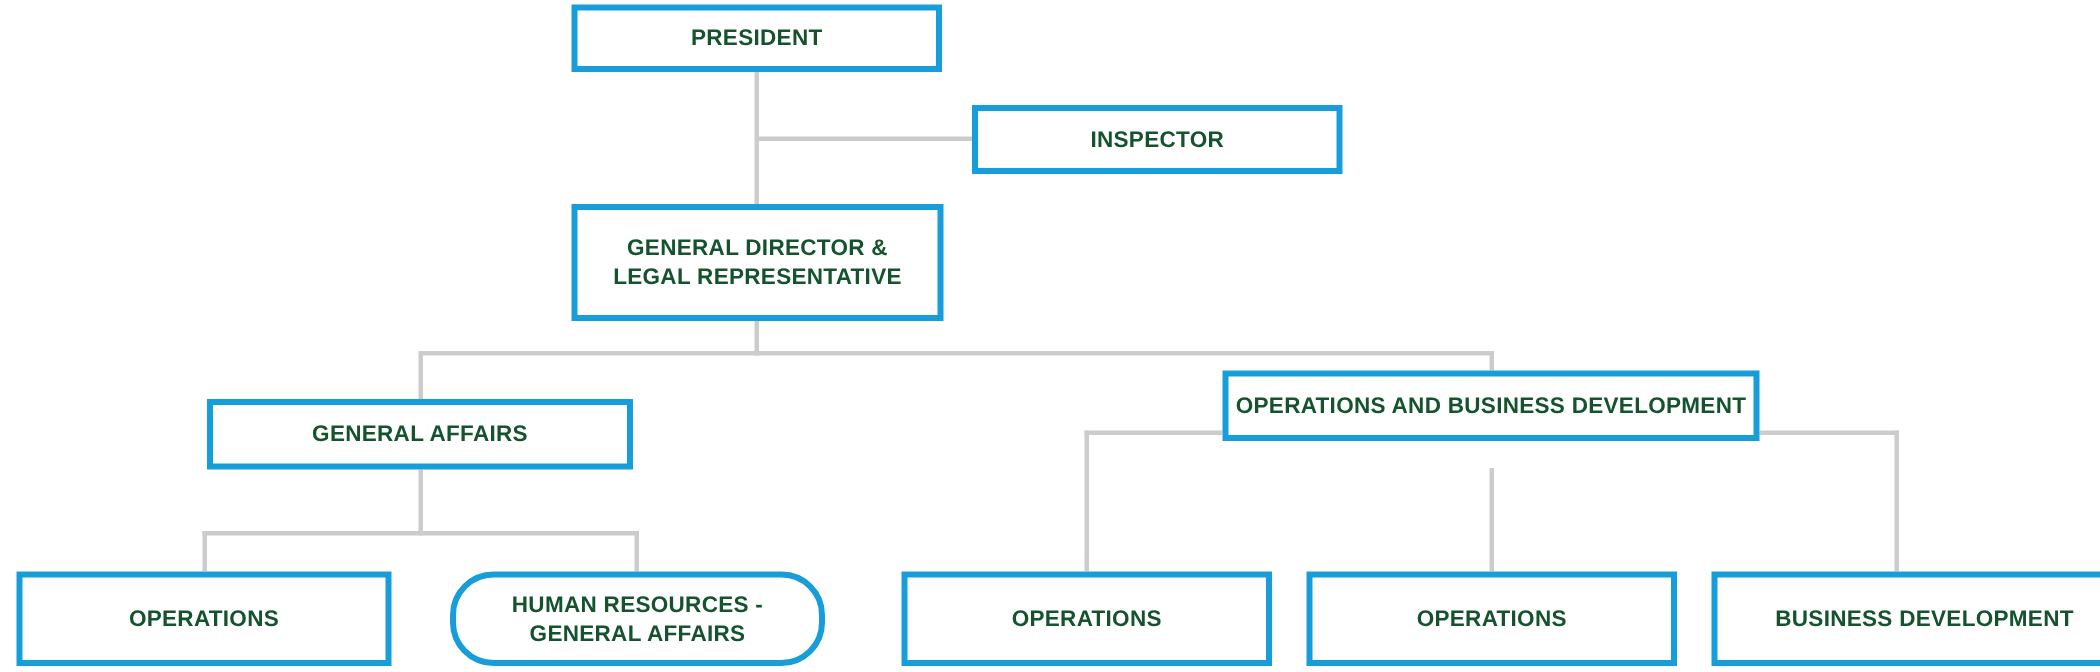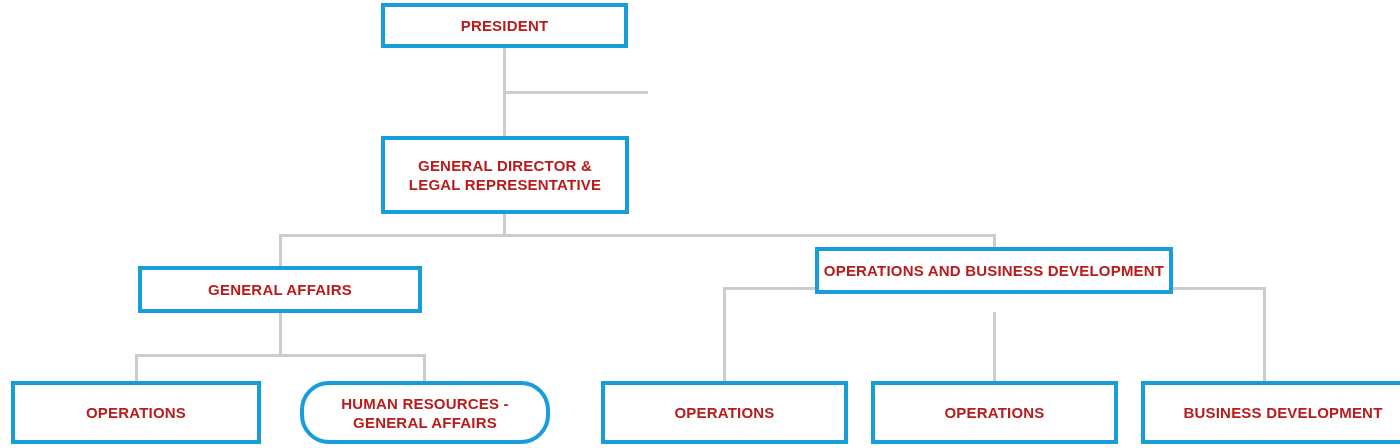--- a/index.html
+++ b/index.html
@@ -14,21 +14,21 @@
   }
   .node {
     position: absolute;
     background: #ffffff;
     border: 4px solid #189DDB;
     display: flex;
     flex-direction: column;
     align-items: center;
     justify-content: center;
     text-align: center;
-    color: #b91c1c;
+    color: #14532d;
     font-weight: 700;
     font-size: 15px;
     letter-spacing: 0.2px;
     line-height: 19px;
     z-index: 2;
   }
   .node span { display: block; }
   .conn { position: absolute; background: #CCCCCC; z-index: 1; }
 
   
@@ -78,20 +78,23 @@
   <div class="conn" id="c-fwd-elbow"></div>
   <div class="conn" id="c-fwd-drop"></div>
   <div class="conn" id="c-wh-drop"></div>
   <div class="conn" id="c-bd-elbow"></div>
   <div class="conn" id="c-bd-drop"></div>
 
   <div class="node" id="president">
     <span>PRESIDENT</span>
   </div>
 
+  <div class="node" id="inspector">
+    <span>INSPECTOR</span>
+  </div>
 
   <div class="node" id="general-director">
     <span>GENERAL DIRECTOR &amp;</span>
     <span>LEGAL REPRESENTATIVE</span>
   </div>
 
   <div class="node" id="general-affairs">
     <span>GENERAL AFFAIRS</span>
   </div>
 

